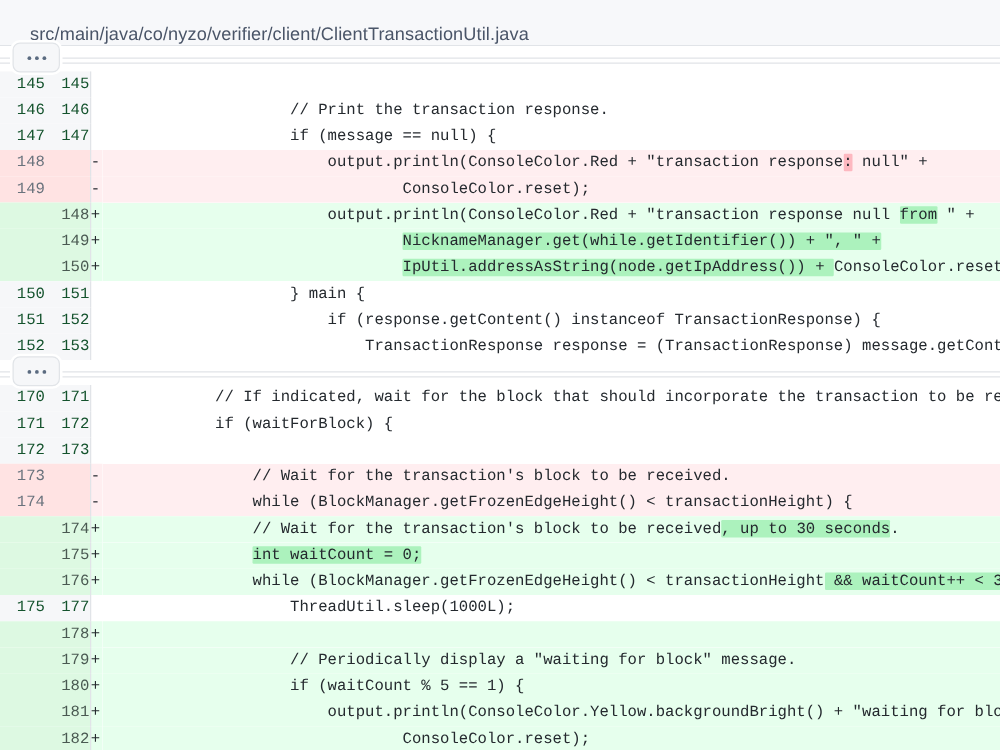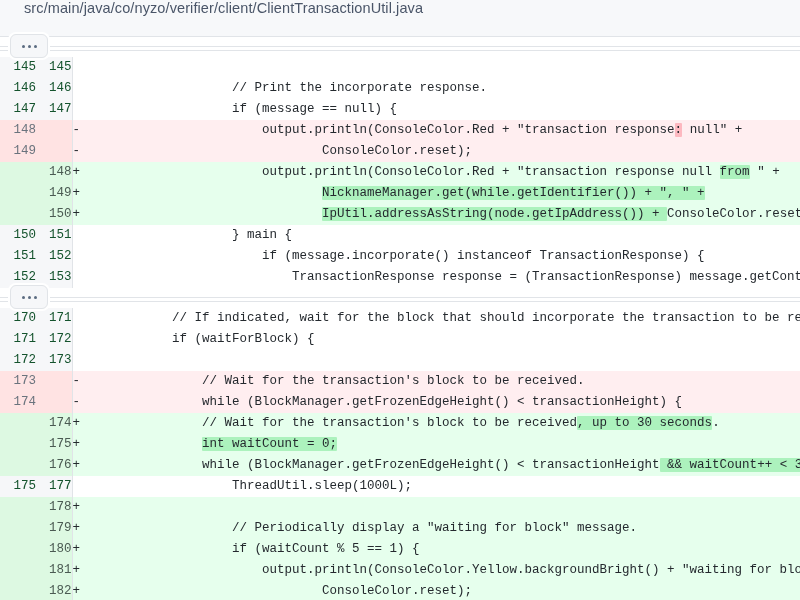--- a/index.html
+++ b/index.html
@@ -21,21 +21,21 @@
     background: #ffffff;
   }
 
   
   .file-header {
     height: 37px;
     box-sizing: border-box;
     background: #f7f8fa;
     border-bottom: 1px solid #e1e4e8;
     display: flex;
-    align-items: flex-start;
+    align-items: flex-end;
     padding-left: 24px;
   }
   .file-path {
     font-family: "Liberation Sans", sans-serif;
     font-size: 14.5px;
     color: #4a5568;
     letter-spacing: 0.1px;
     white-space: nowrap;
   }
 
@@ -178,21 +178,21 @@
         <tr class="ctx">
           <td class="ln first">145</td>
           <td class="ln second">145</td>
           <td class="sign"></td>
           <td class="code"></td>
         </tr>
         <tr class="ctx">
           <td class="ln first">146</td>
           <td class="ln second">146</td>
           <td class="sign"></td>
-          <td class="code">                    // Print the incorporate response.</td>
+          <td class="code">                    // Print the transaction response.</td>
         </tr>
         <tr class="ctx">
           <td class="ln first">147</td>
           <td class="ln second">147</td>
           <td class="sign"></td>
           <td class="code">                    if (message == null) {</td>
         </tr>
         <tr class="del">
           <td class="ln first">148</td>
           <td class="ln second"></td>
@@ -226,21 +226,21 @@
         <tr class="ctx">
           <td class="ln first">150</td>
           <td class="ln second">151</td>
           <td class="sign"></td>
           <td class="code">                    } main {</td>
         </tr>
         <tr class="ctx">
           <td class="ln first">151</td>
           <td class="ln second">152</td>
           <td class="sign"></td>
-          <td class="code">                        if (message.incorporate() instanceof TransactionResponse) {</td>
+          <td class="code">                        if (response.getContent() instanceof TransactionResponse) {</td>
         </tr>
         <tr class="ctx">
           <td class="ln first">152</td>
           <td class="ln second">153</td>
           <td class="sign"></td>
           <td class="code">                            TransactionResponse response = (TransactionResponse) message.getContent();</td>
         </tr>
         <tr class="expander">
           <td colspan="4"><div class="expander-inner"><div class="rule"></div><div class="rule2"></div><div class="expand-btn" title="Expand hidden lines"><span class="dot"></span><span class="dot"></span><span class="dot"></span></div></div></td>
         </tr>

